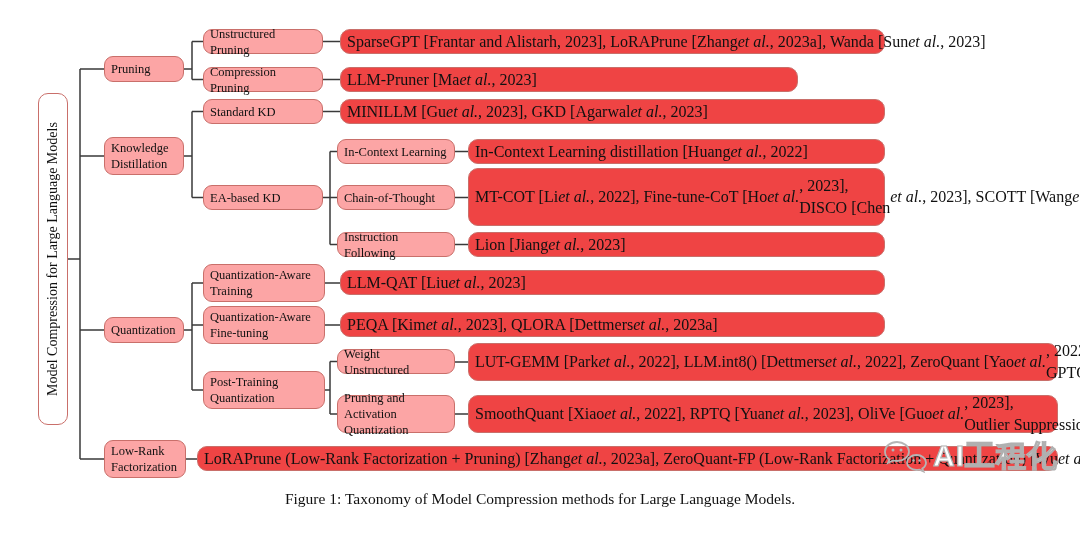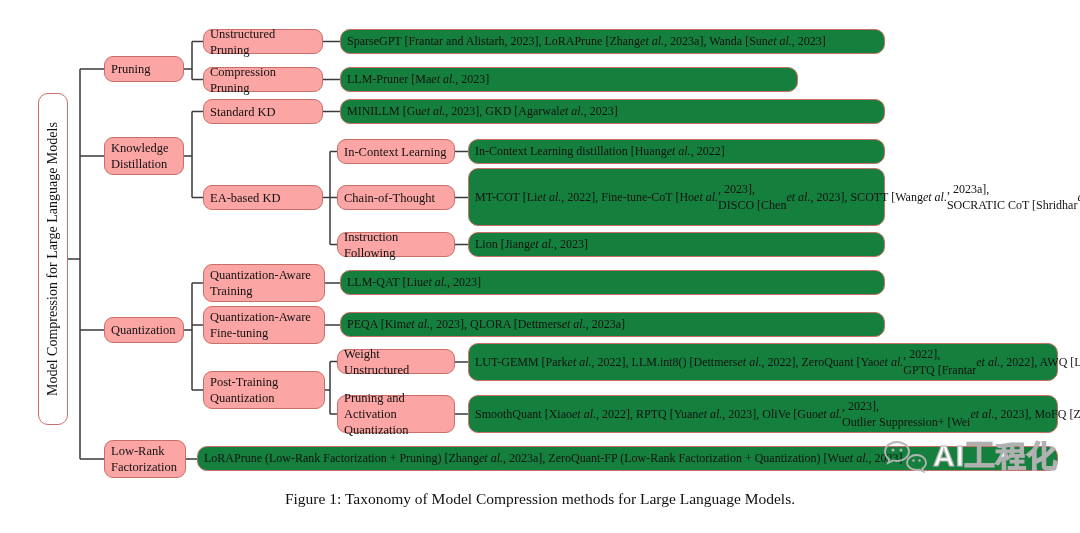--- a/index.html
+++ b/index.html
@@ -19,23 +19,23 @@
     display:flex;
     align-items:center;
     font-size:12.5px;
     line-height:1.28;
     color:#111;
     padding:1px 6px;
     white-space:pre-line;
     background:#fca5a5;
   }
   .leaf{
-    background:#15803d;
+    background:#ef4444;
     border-radius:10px;
-    font-size:12px;
+    font-size:16px;
     white-space:nowrap;
     line-height:1.35;
   }
   .leaf i{font-style:italic;}
   #root-box{
     position:absolute;
     box-sizing:border-box;
     border:1.4px solid #c96f6a;
     border-radius:10px;
     background:#ffffff;

